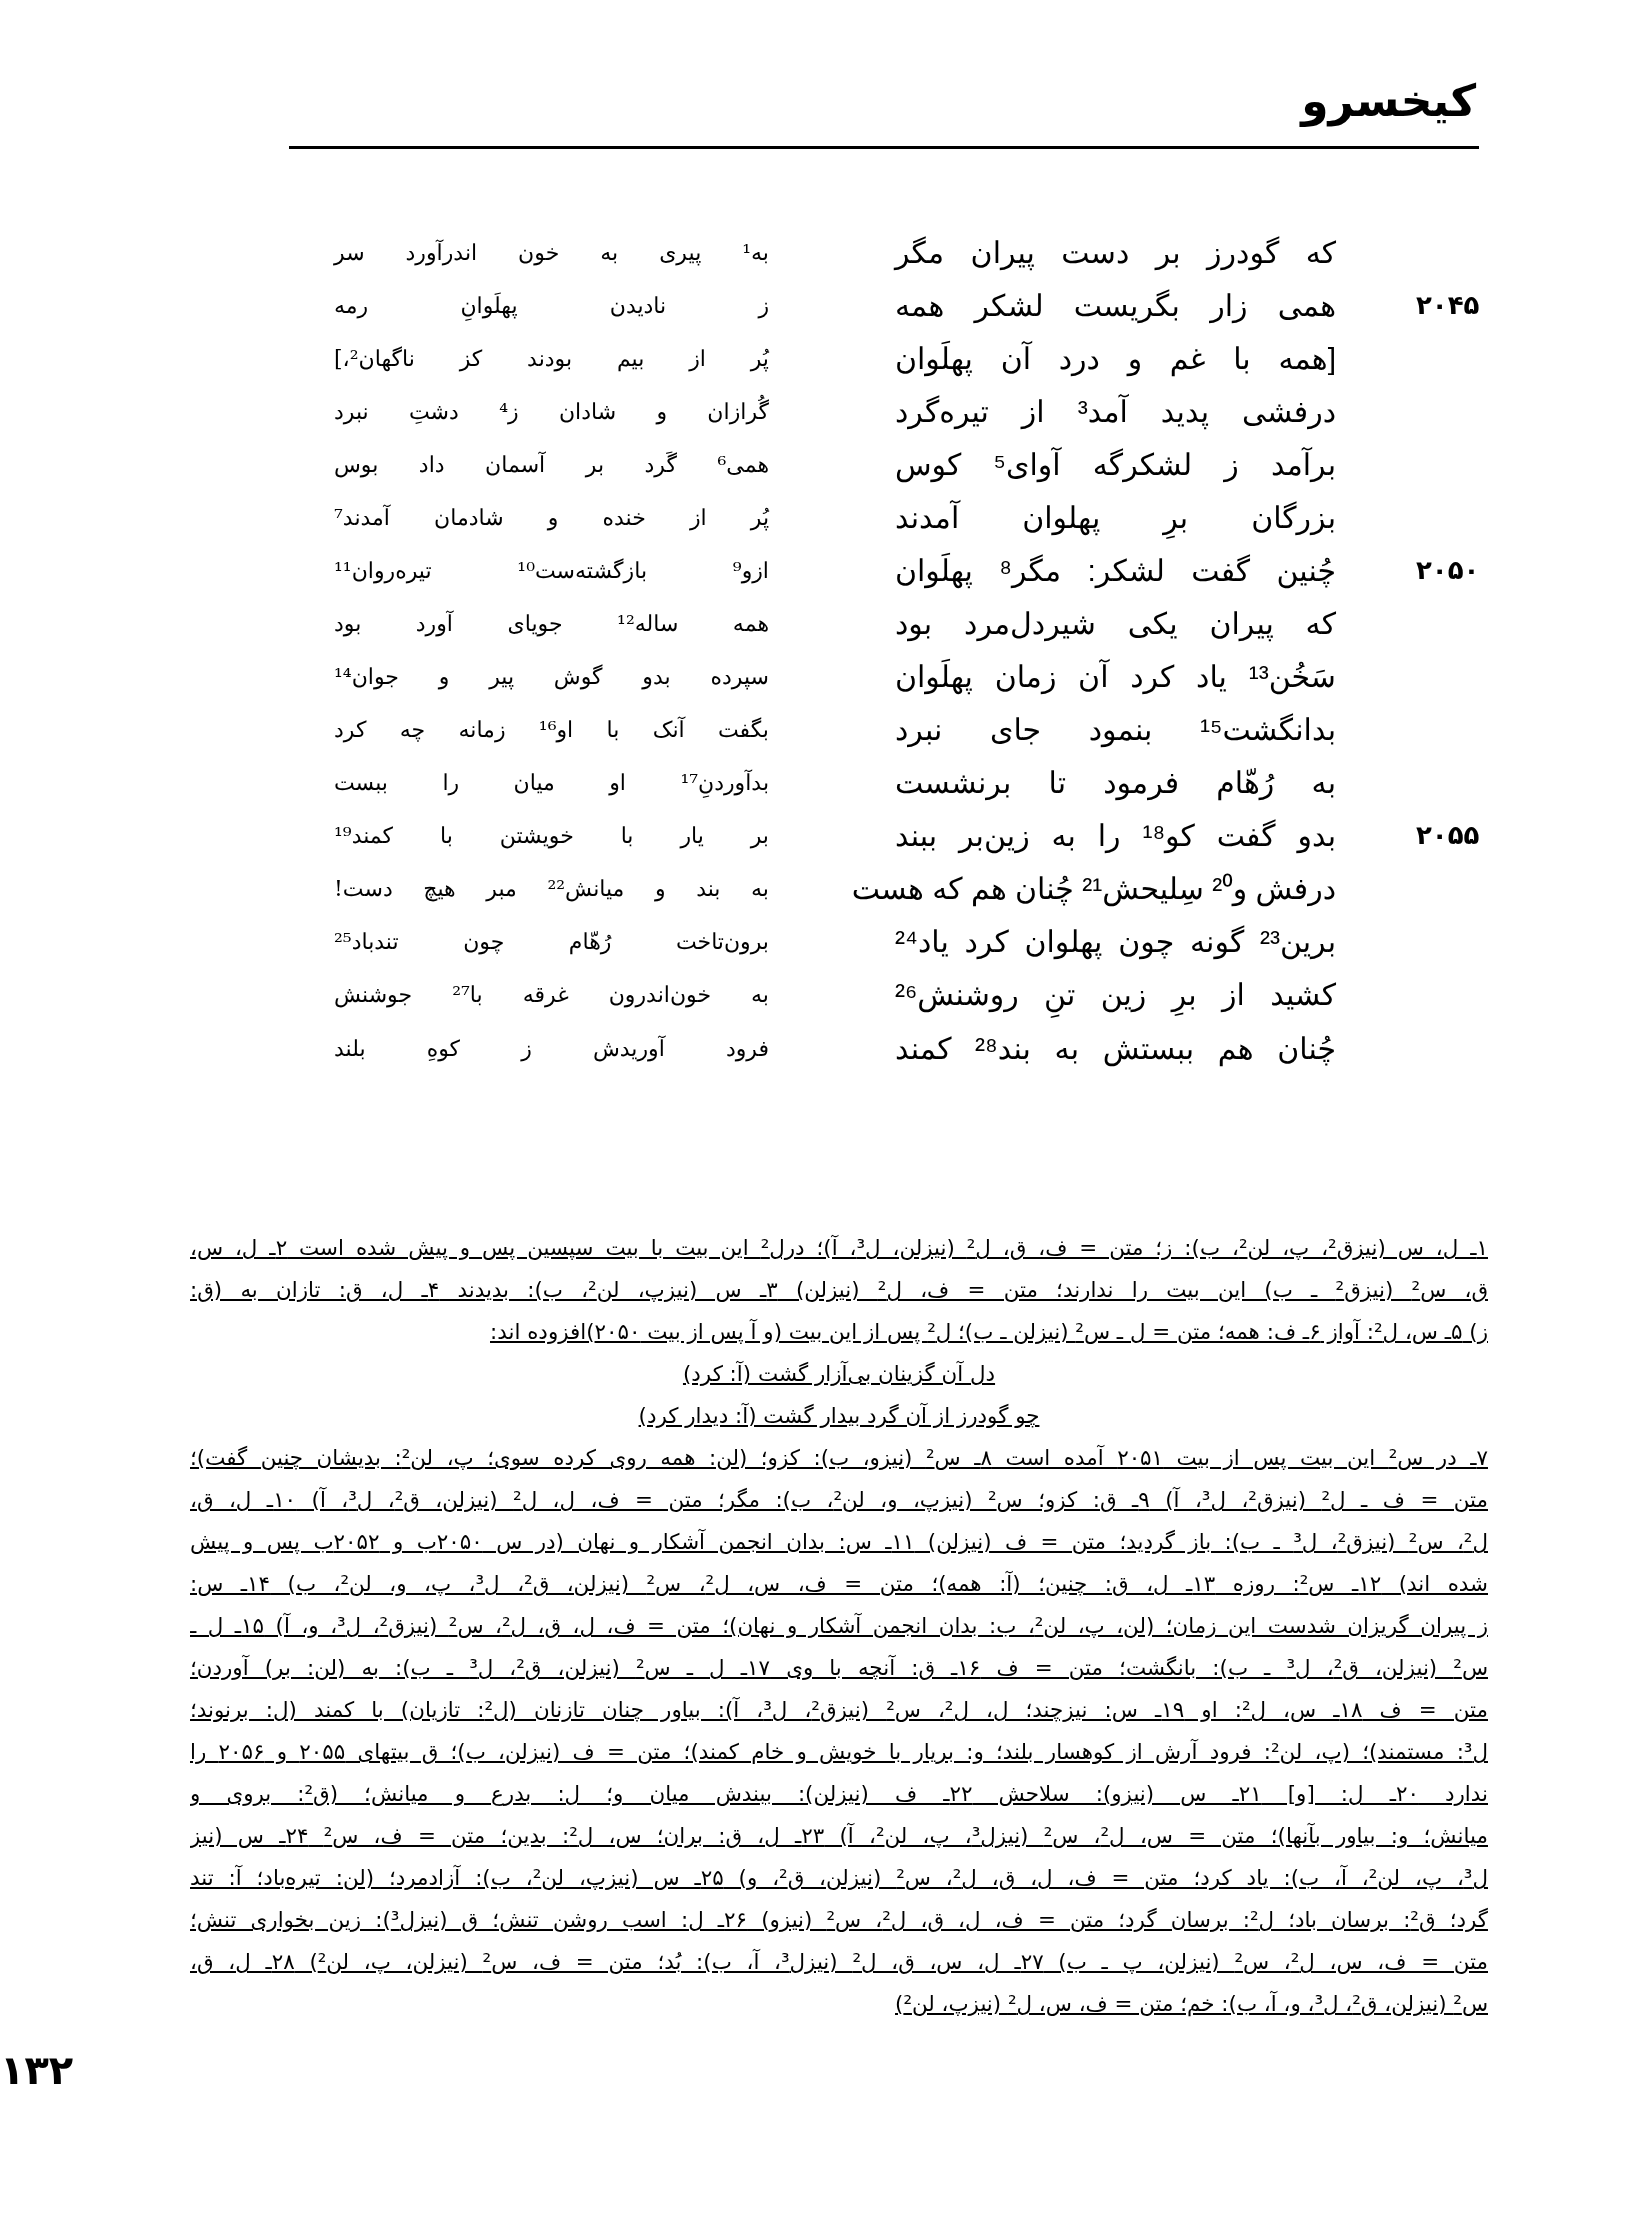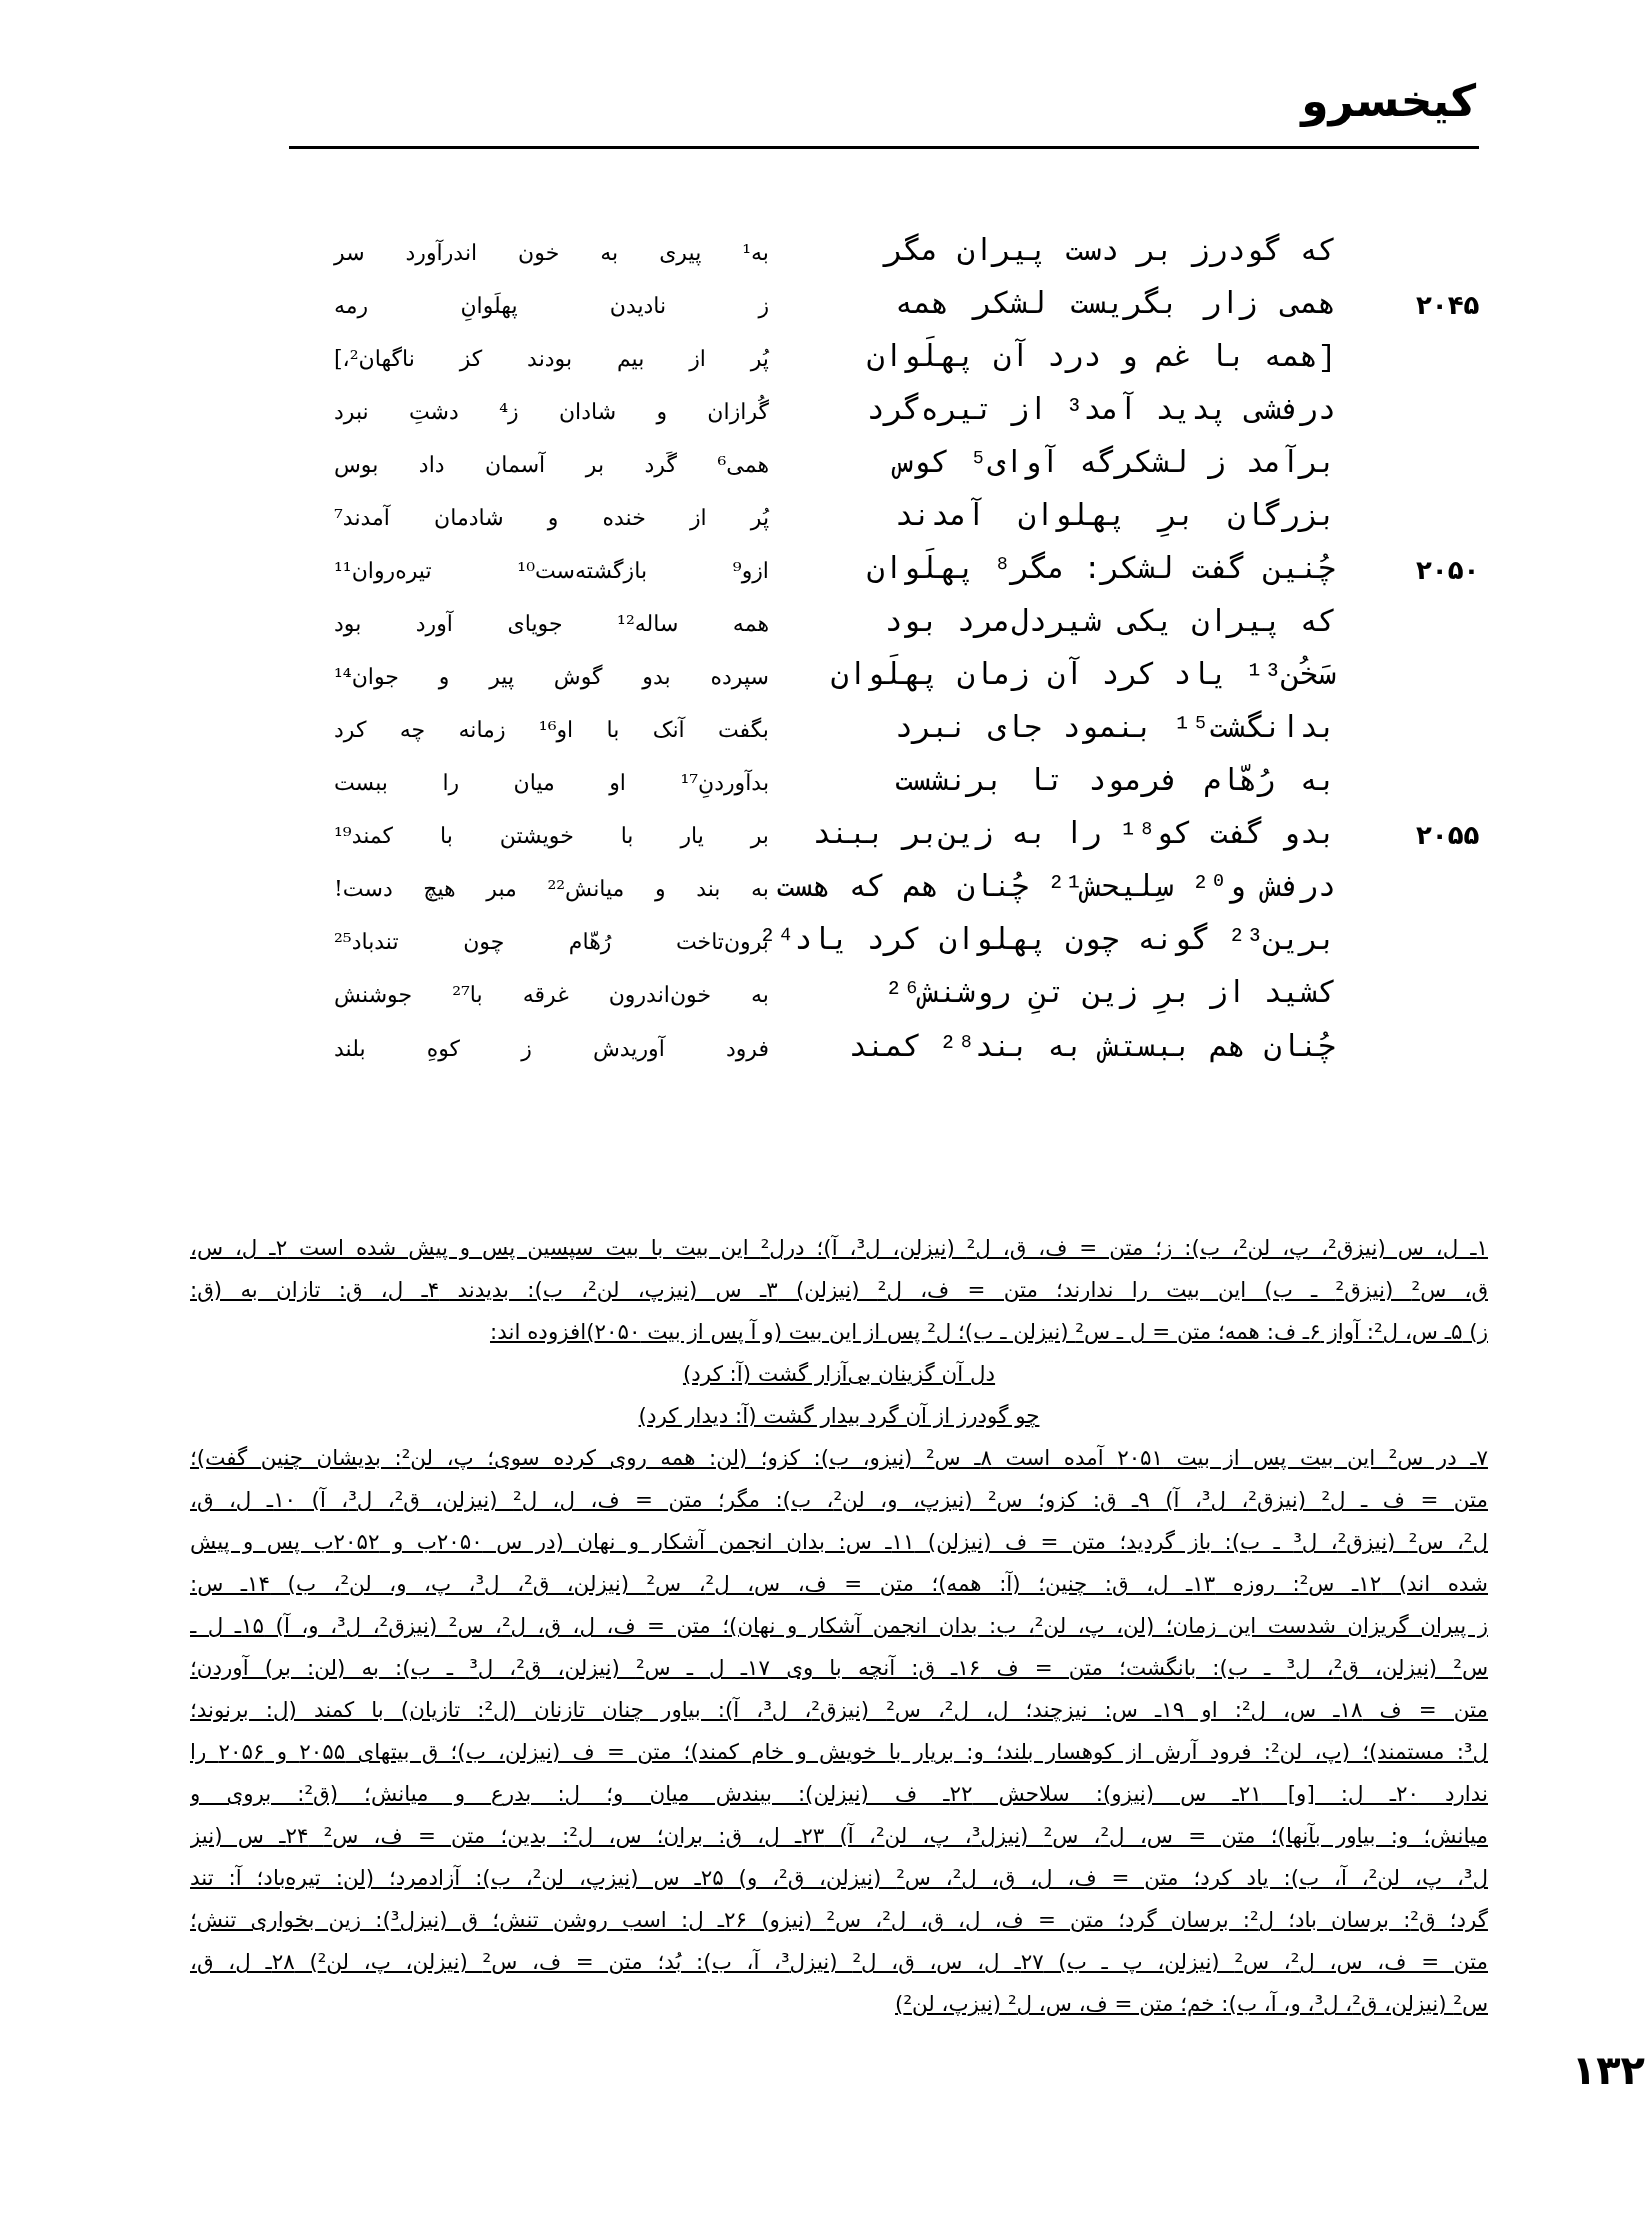--- a/index.html
+++ b/index.html
@@ -1,28 +1,28 @@
 <!DOCTYPE html>
 <html style="font-size:11px"><head>
 <meta charset="utf-8">
 <style>
   html, body { margin:0; padding:0; background:#ffffff; }
   body { width:1645px; height:2227px; position:relative; overflow:hidden; color:#000; font-family:"DejaVu Sans", sans-serif; }
   .page-title { position:absolute; top:77px; right:169px; font-size:44px; font-weight:bold; direction:rtl; line-height:48px;margin-left:34px; }
   .head-rule { position:absolute; top:146px; left:289px; width:1190px; height:2.8px; background:#000; }
   .verses { position:absolute; top:226px; left:0; width:1645px; }
   .verse-row { position:absolute; left:0; width:1645px; height:53px; }
-  .col-right { position:absolute; left:895px; width:441px; direction:rtl; text-align:justify; text-align-last:justify; font-family:Liberation Mono, monospace; font-size:30px; line-height:53px; white-space:nowrap; }
+  .col-right { position:absolute; left:895px; width:441px; direction:rtl; text-align:justify; text-align-last:justify; font-family:Liberation Sans, sans-serif; font-size:30px; line-height:53px; white-space:nowrap; }
   .col-left { position:absolute; left:334px; width:435px; direction:rtl; text-align:justify; text-align-last:justify; font-family:"DejaVu Serif", serif; font-size:22px; line-height:53px; white-space:nowrap; }
   .verse-num { position:absolute; left:1402px; width:65px; direction:rtl; text-align:left; font-family:"DejaVu Sans", sans-serif; font-weight:bold; font-size:26px; line-height:53px;margin-left:14px; }
   .notes { position:absolute; top:1227px; left:190px; width:1298px; direction:rtl; font-family:"DejaVu Sans", sans-serif; font-size:21.4px; line-height:42px;text-decoration:underline; }
   .note-line { height:42px; white-space:nowrap; overflow:hidden; text-align:justify; text-align-last:justify; }
   .note-line.short { text-align-last:right; }
   .note-line.center { text-align:center; text-align-last:center; }
-  .page-number { position:absolute; top:2047px; left:0; width:1645px; text-align:right; font-size:40px; font-weight:bold; direction:rtl; }
+  .page-number { position:absolute; top:2047px; left:0; width:1645px; text-align:left; font-size:40px; font-weight:bold; direction:rtl; }
 </style>
 </head>
 <body>
 
 <div class="page-title">کیخسرو</div>
 <div class="head-rule"></div>
 
 <div class="verses">
   <div class="verse-row" style="top:0px">
     <div class="col-right">که گودرز بر دست پیران مگر</div>

